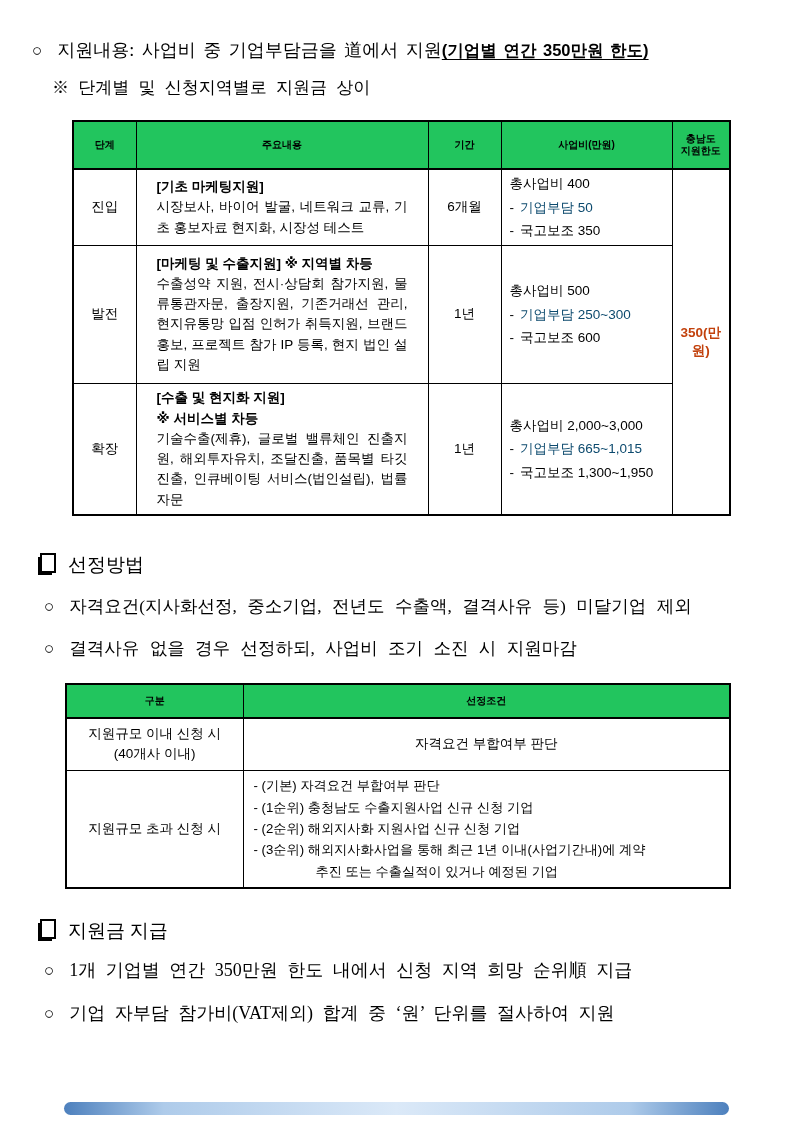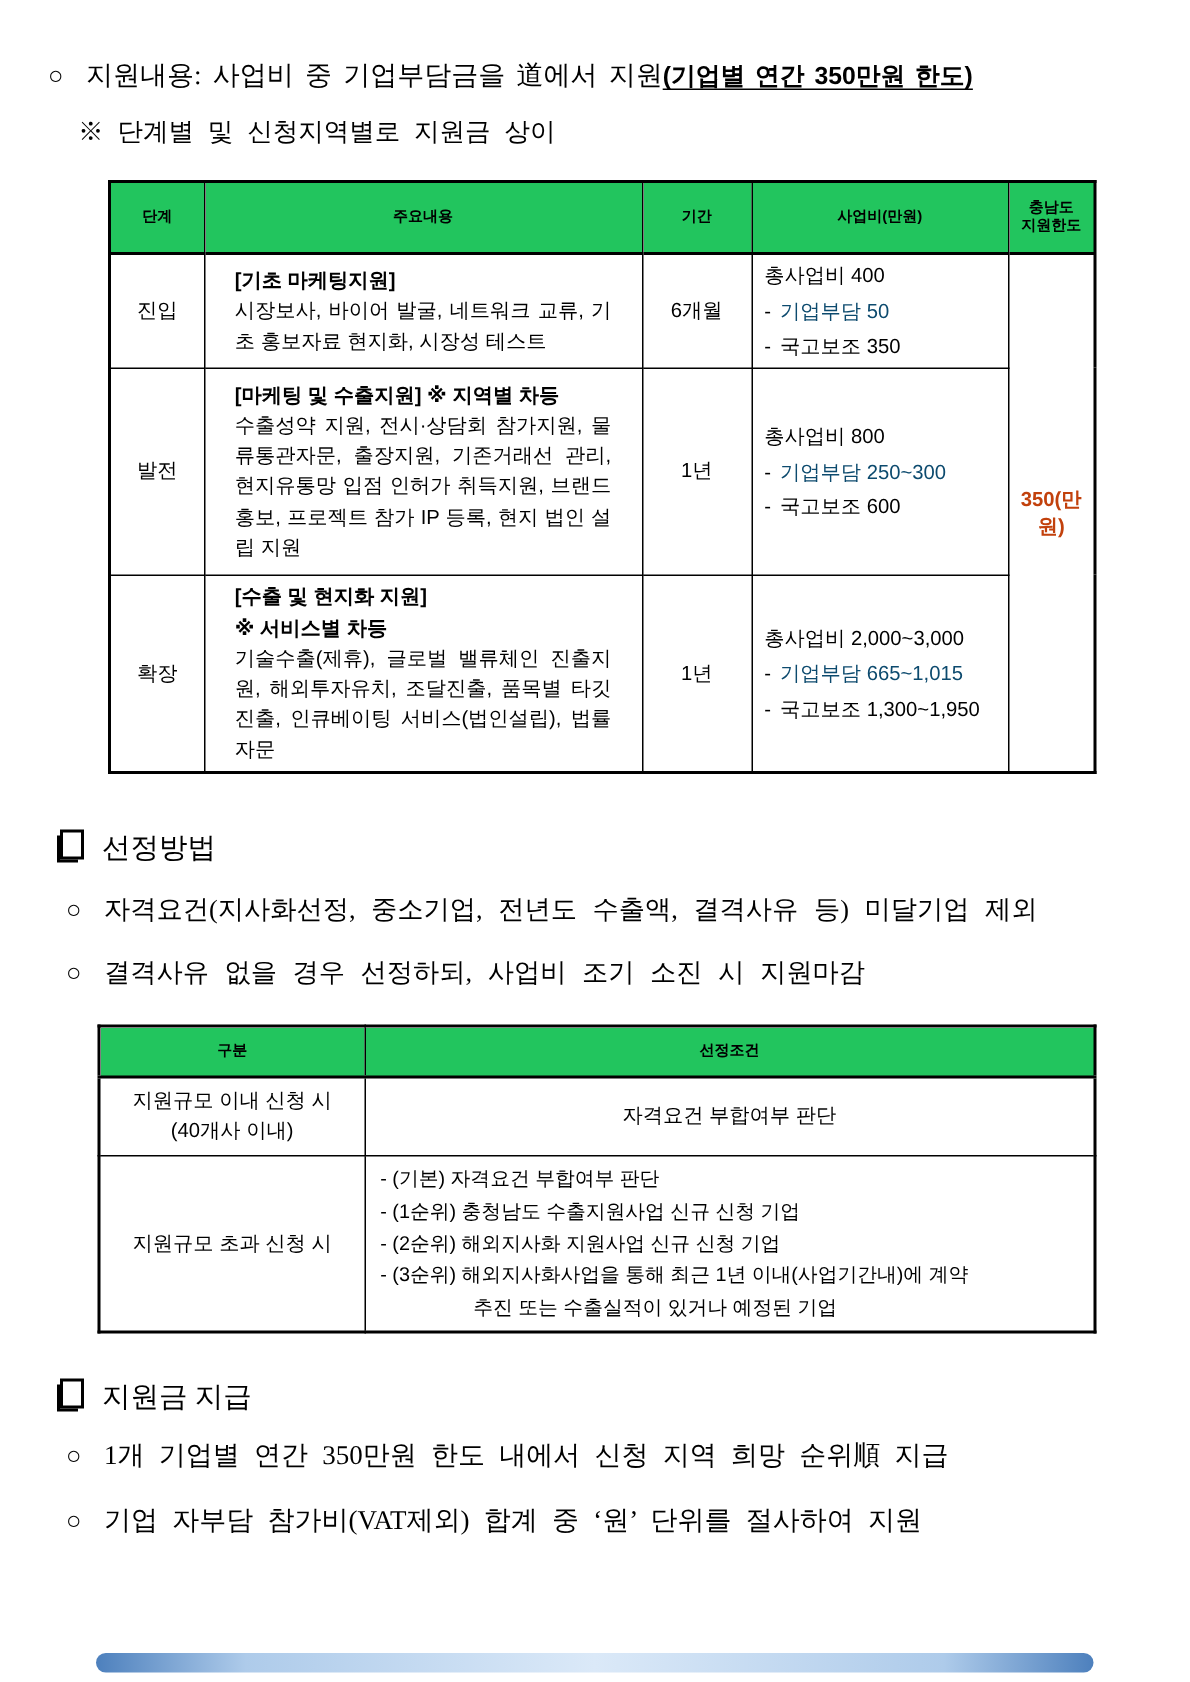--- a/index.html
+++ b/index.html
@@ -104,21 +104,21 @@
       <td class="limit-cell" rowspan="3">350(만원)</td>
     </tr>
     <tr style="height:138px">
       <td class="c-center">발전</td>
       <td class="content-cell">
         <div class="ct">[마케팅 및 수출지원] ※ 지역별 차등</div>
         <div class="cb">수출성약 지원, 전시·상담회 참가지원, 물류통관자문, 출장지원, 기존거래선 관리, 현지유통망 입점 인허가 취득지원, 브랜드 홍보, 프로젝트 참가 IP 등록, 현지 법인 설립 지원</div>
       </td>
       <td class="c-center">1년</td>
       <td class="cost-cell">
-        <div>총사업비 800</div>
+        <div>총사업비 500</div>
         <div><span class="dash">-</span><span class="blue">기업부담 250~300</span></div>
         <div><span class="dash">-</span><span>국고보조 600</span></div>
       </td>
     </tr>
     <tr style="height:132px">
       <td class="c-center">확장</td>
       <td class="content-cell">
         <div class="ct">[수출 및 현지화 지원]</div>
         <div class="ct">※ 서비스별 차등</div>
         <div class="cb">기술수출(제휴), 글로벌 밸류체인 진출지원, 해외투자유치, 조달진출, 품목별 타깃진출, 인큐베이팅 서비스(법인설립), 법률자문</div>

